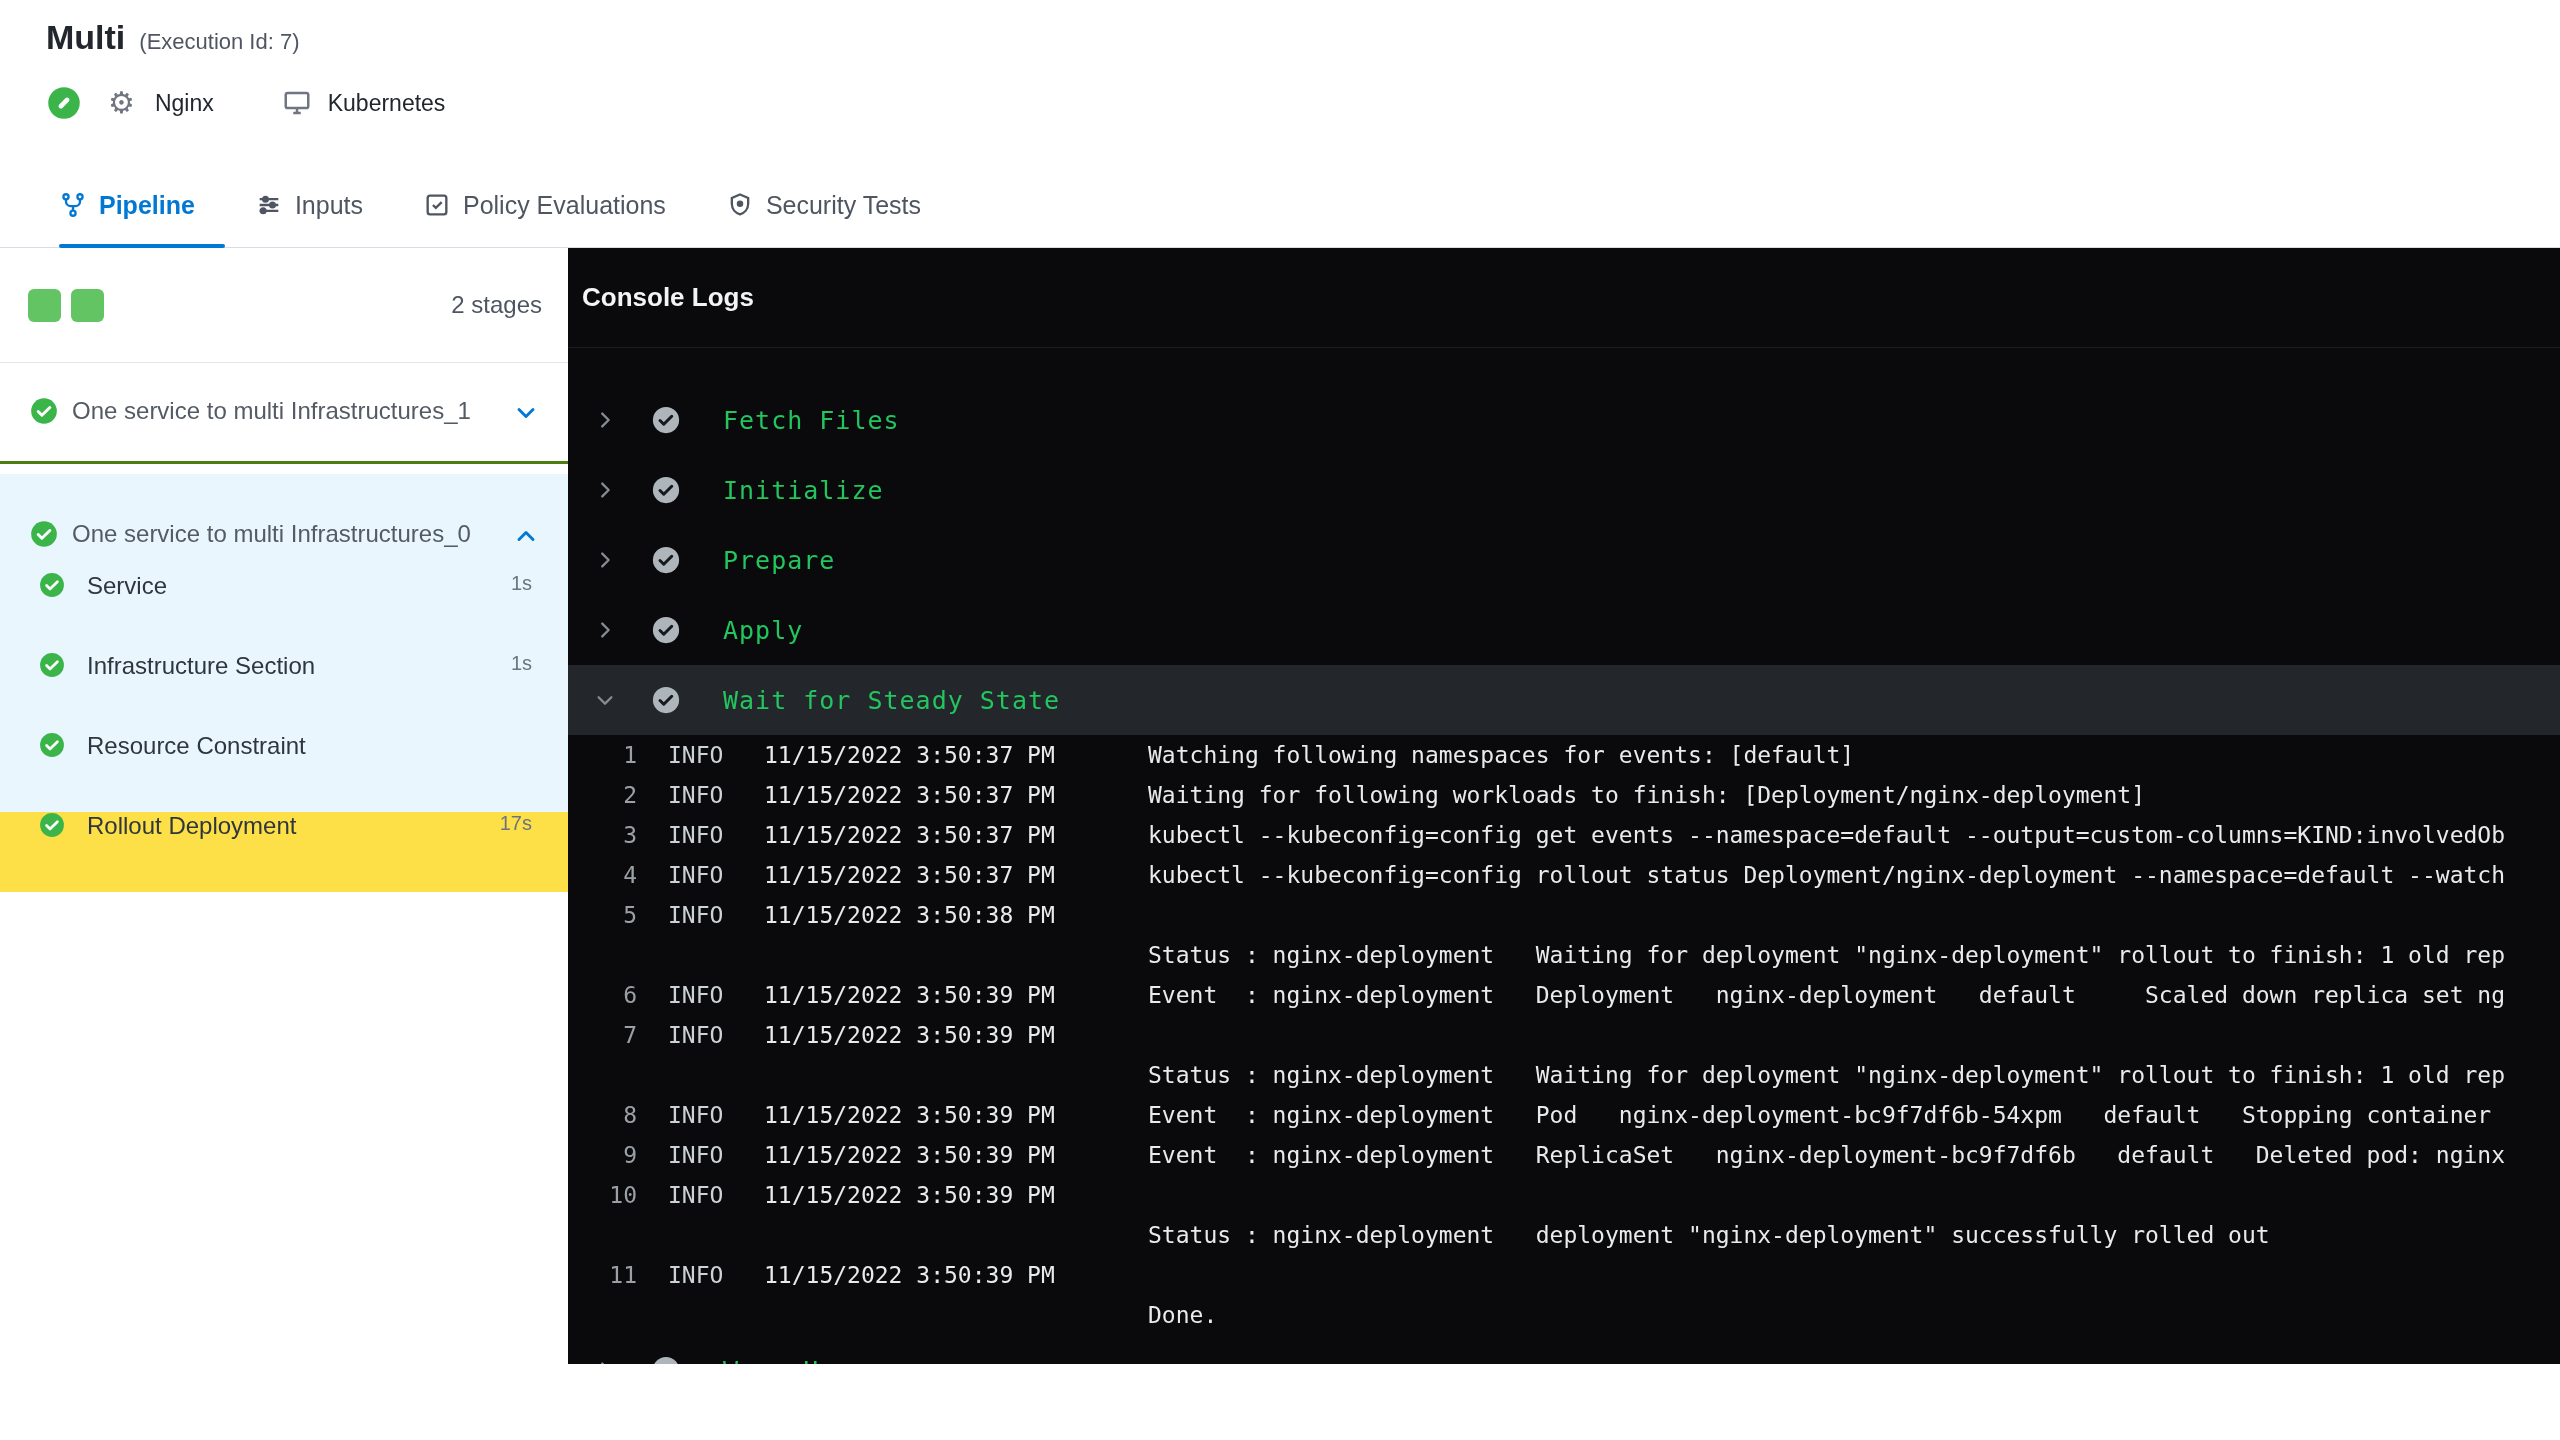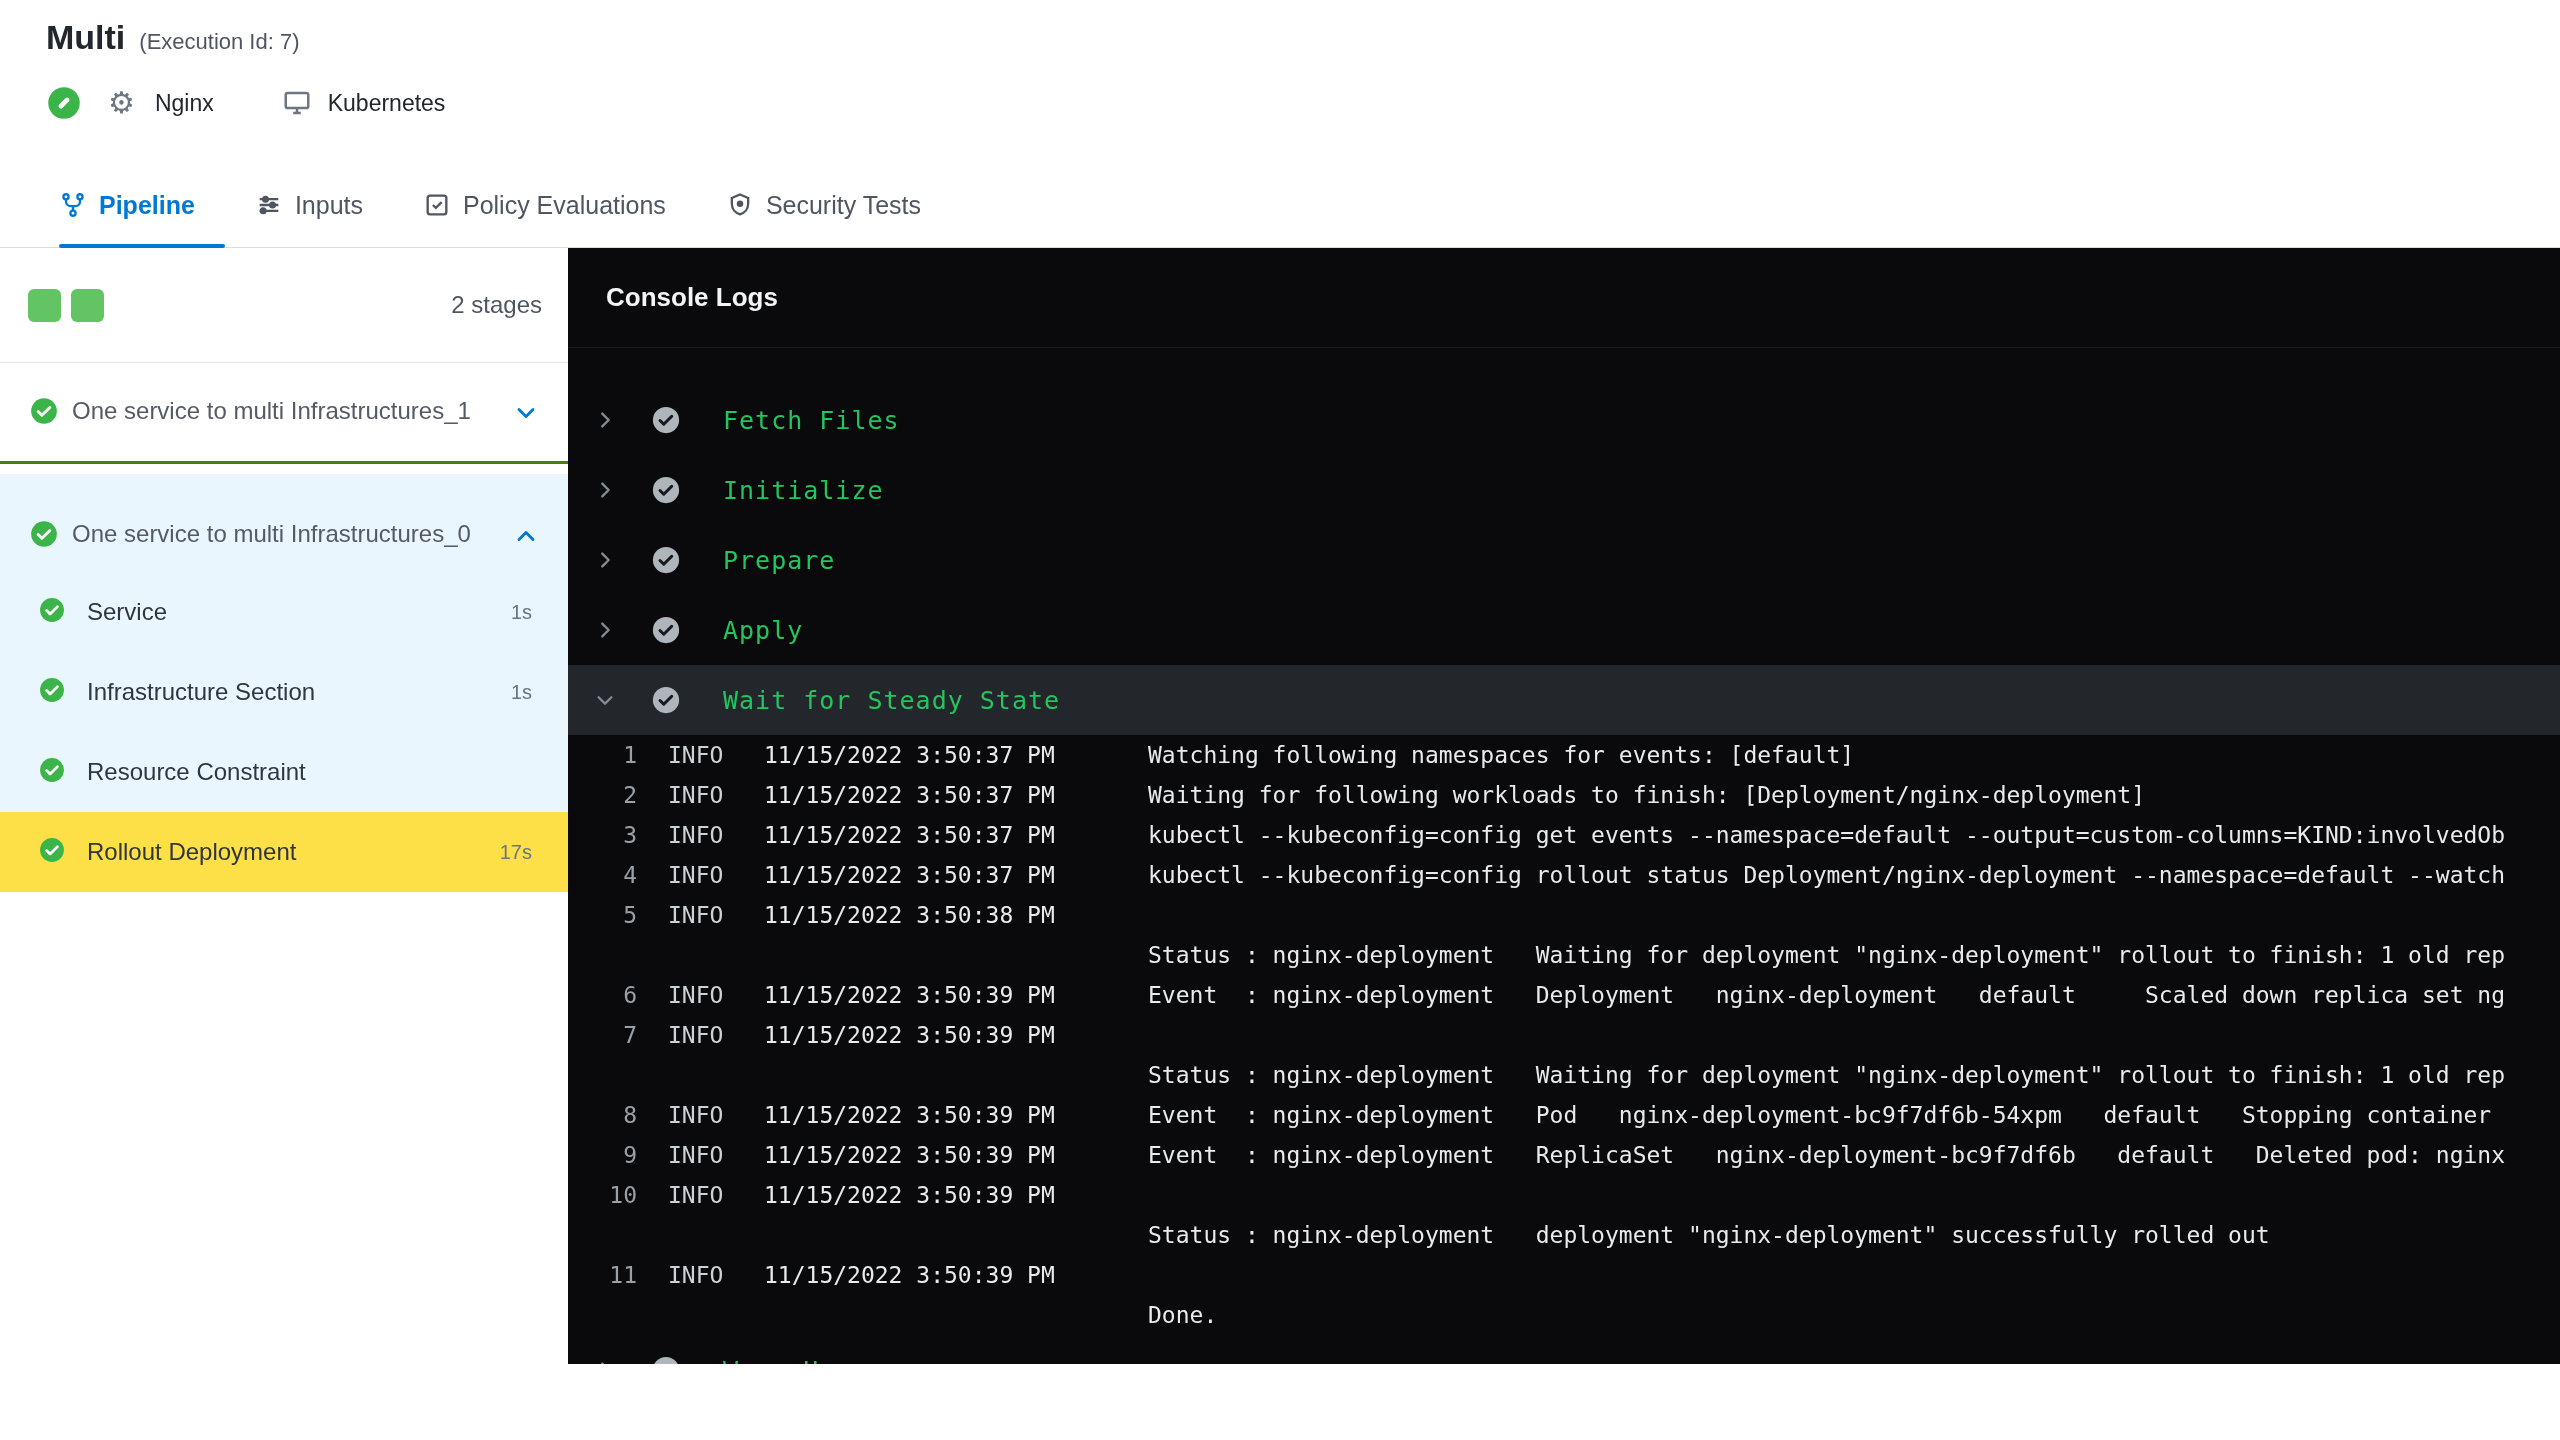--- a/index.html
+++ b/index.html
@@ -43,29 +43,29 @@
   .stage-card { padding:30px 28px 30px 30px; border-bottom:3px solid #4d7c0f; cursor:pointer; }
   .stage-head { display:flex; align-items:flex-start; }
   .stage-head .chk { flex:none; margin-top:4px; }
   .stage-label { flex:1; margin-left:14px; font-size:24px; line-height:36px; color:#545B64; }
   .stage-chevron { flex:none; margin-top:6px; cursor:pointer; }
 
   .stage-card.expanded { background:#EAF6FD; border-bottom:none; margin-top:10px;
                          padding:42px 0 0 0; }
   .stage-card.expanded .stage-head { padding:0 28px 0 30px; }
   .step-list { margin-top:18px; }
-  .step-row { height:80px; display:flex; align-items:center; padding:0 36px 0 39px; cursor:pointer; }
+  .step-row { height:80px; display:flex; padding:0 36px 0 39px; cursor:pointer; }
   .step-row.selected { background:#fde047; }
   .step-label { margin-left:22px; font-size:24px; color:#2F363D; }
   .step-duration { margin-left:auto; font-size:20px; color:#6B7580; }
 
   
   .console { flex:1; background:#0A0A0C; color:#E8EAEC; overflow:hidden;
              font-family:"DejaVu Sans Mono", monospace; }
-  .console-header { height:100px; display:flex; align-items:center; padding-left:38px;
+  .console-header { height:100px; display:flex; align-items:center; padding-left:14px;
                     font-family:"Liberation Sans", sans-serif; font-size:26px;
                     font-weight:bold; color:#F3F4F5;
                     border-bottom:1px solid rgba(255,255,255,0.08); }
   .console-steps { margin-top:37px; }
   .cstep { height:70px; display:flex; align-items:center; padding-left:25px;
            font-size:25px; color:#22c55e; cursor:pointer; }
   .cstep .cchev { width:24px; display:flex; justify-content:center; flex:none; }
   .cstep .cchk { margin-left:34px; flex:none; display:flex; }
   .cstep .cstep-label { margin-left:42px; letter-spacing:1px; }
   .cstep.expanded { background:#23262B; }

